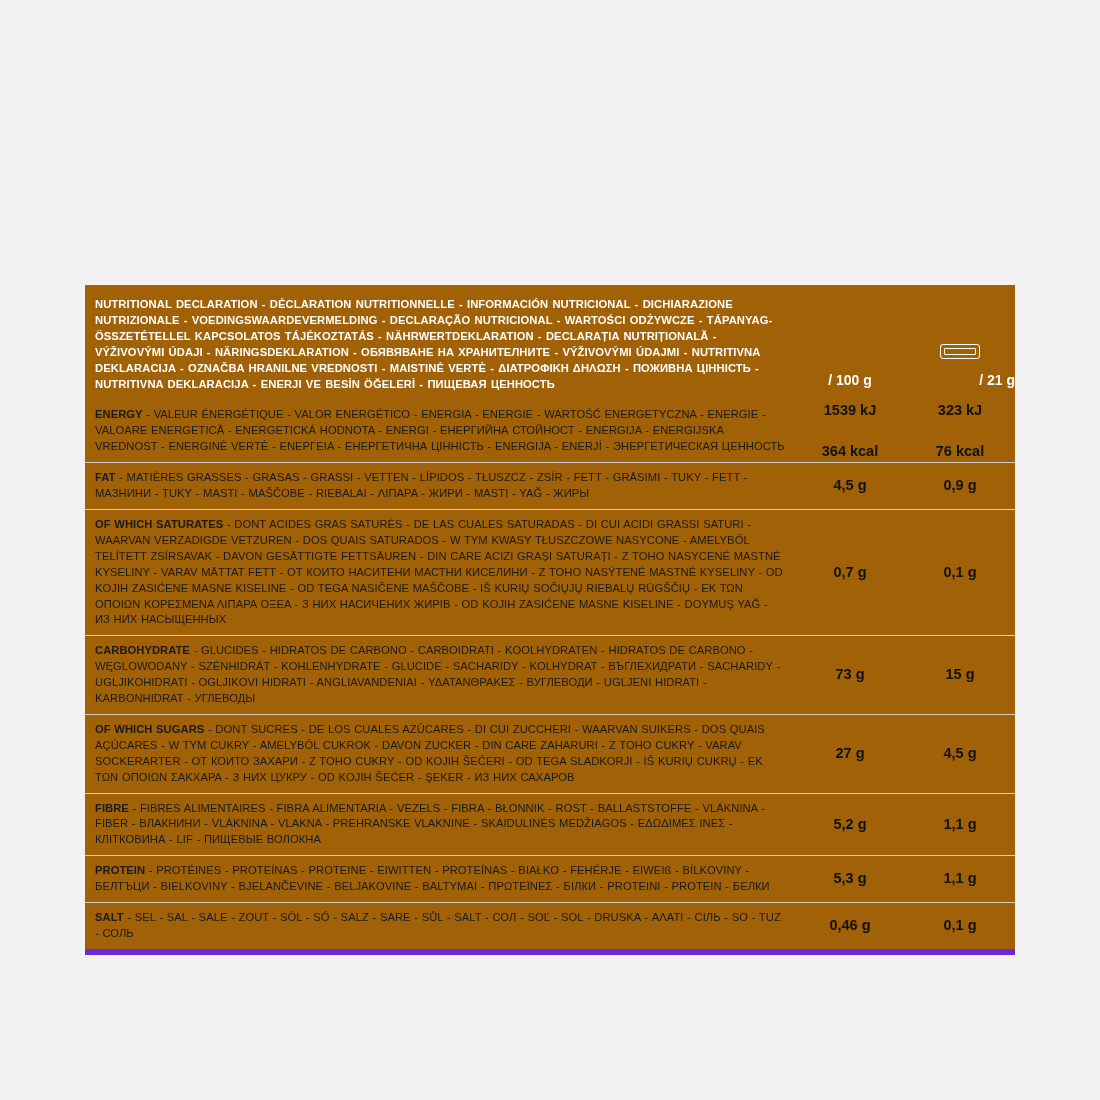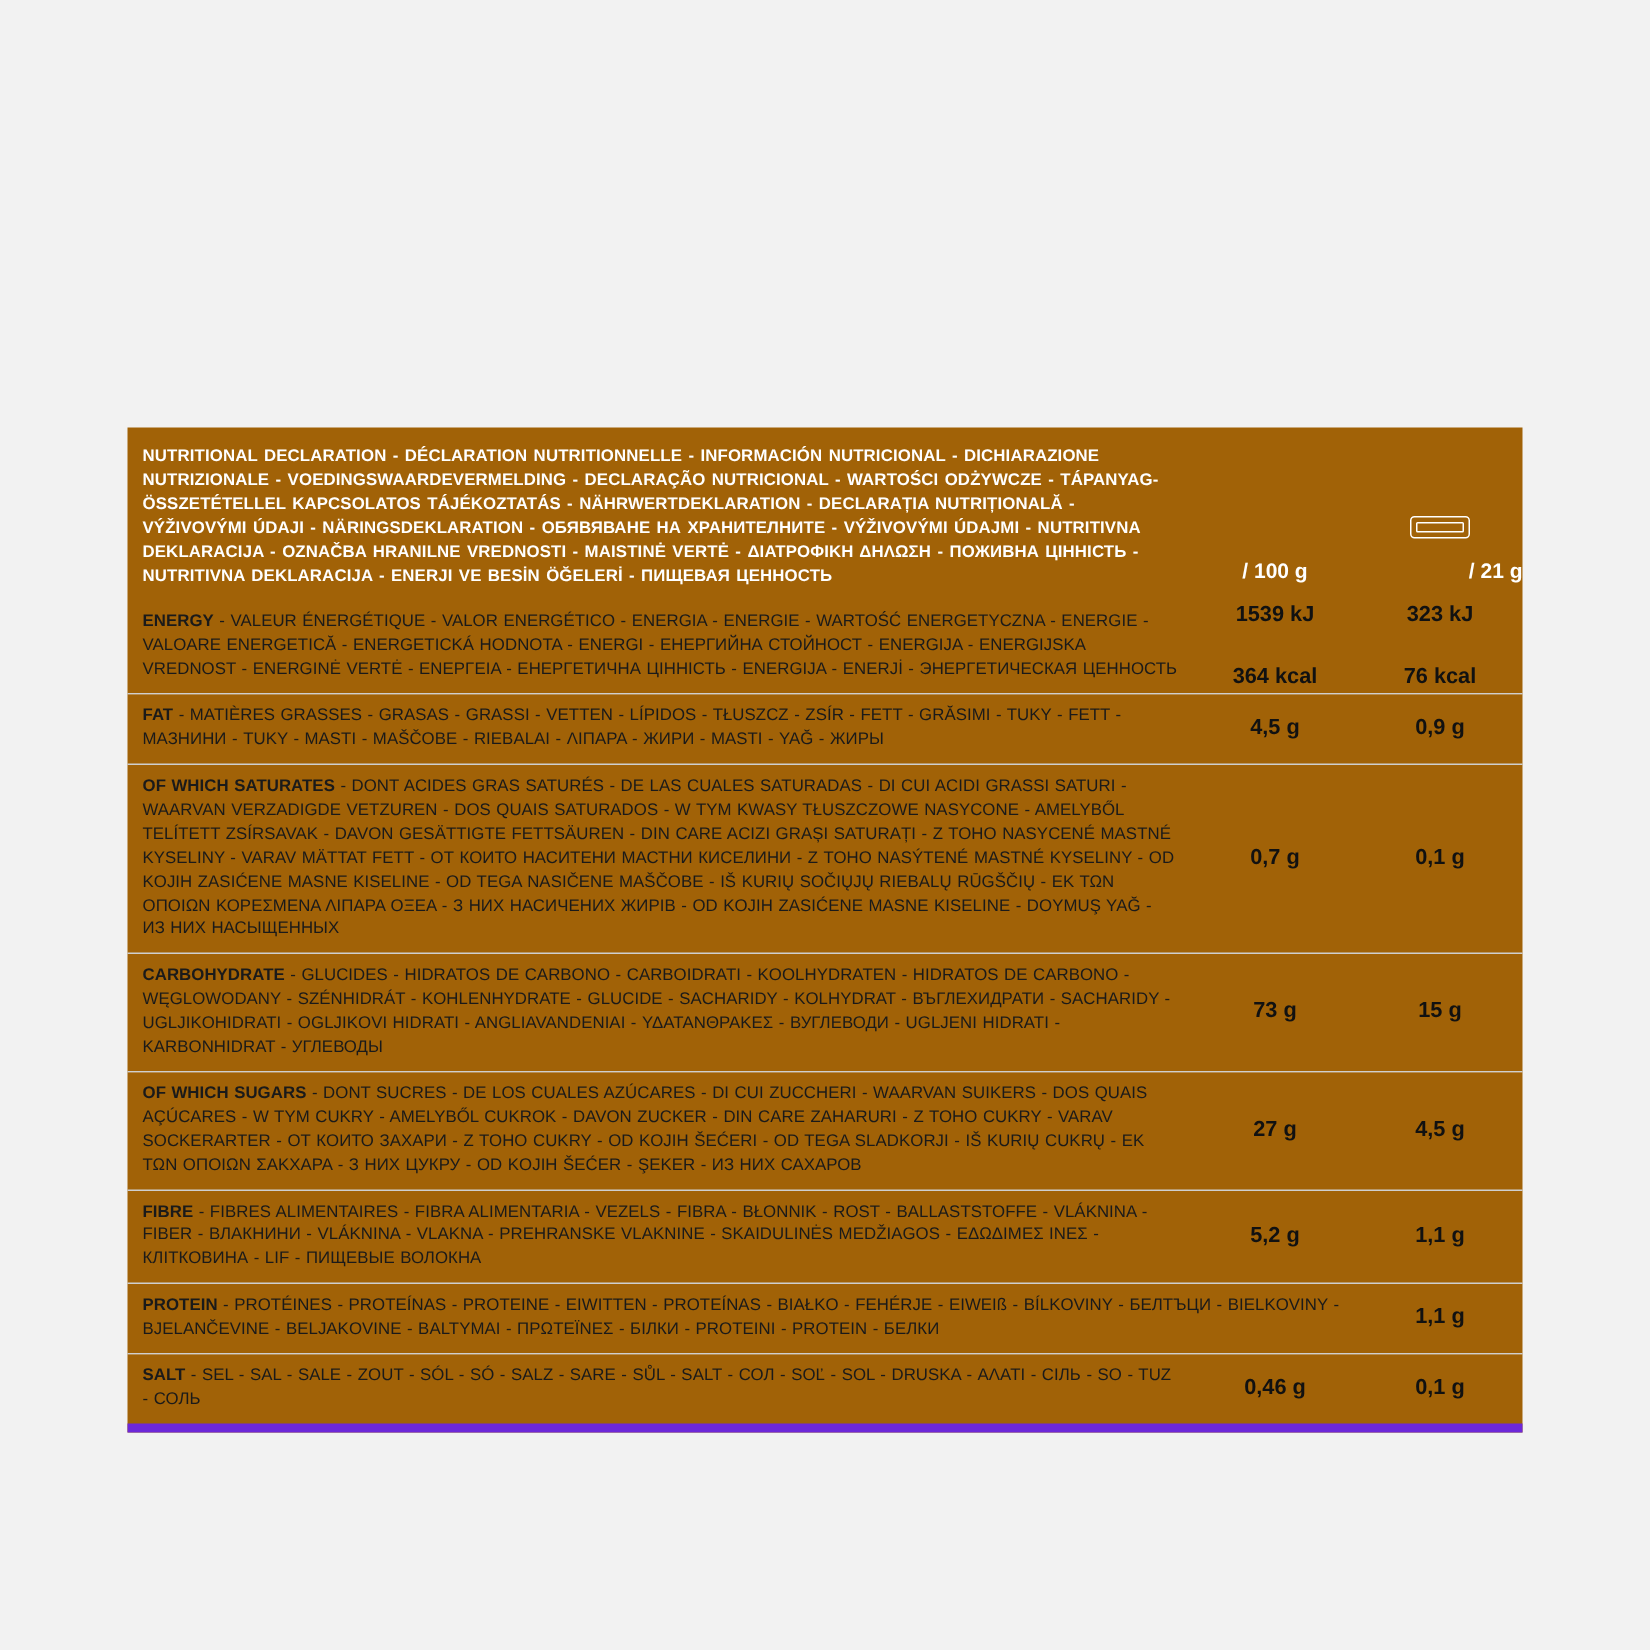--- a/index.html
+++ b/index.html
@@ -186,20 +186,23 @@
         <div class="nd-val">
           <span>5,2 g</span>
         </div>
         <div class="nd-val">
           <span>1,1 g</span>
         </div>
       </div>
       <div class="nd-row">
         <div class="nd-label"><b>PROTEIN</b><span> - PROTÉINES - PROTEÍNAS - PROTEINE - EIWITTEN - PROTEÍNAS - BIAŁKO - FEHÉRJE - EIWEIß - BÍLKOVINY - БЕЛТЪЦИ - BIELKOVINY - BJELANČEVINE - BELJAKOVINE - BALTYMAI - ΠΡΩΤΕΪΝΕΣ - БІЛКИ - PROTEINI - PROTEIN - БЕЛКИ</span></div>
         <div class="nd-val">
+          <span>5,3 g</span>
+        </div>
+        <div class="nd-val">
           <span>1,1 g</span>
         </div>
       </div>
       <div class="nd-row">
         <div class="nd-label"><b>SALT</b><span> - SEL - SAL - SALE - ZOUT - SÓL - SÓ - SALZ - SARE - SŮL - SALT - СОЛ - SOĽ - SOL - DRUSKA - ΑΛΑΤΙ - СІЛЬ - SO - TUZ - СОЛЬ</span></div>
         <div class="nd-val">
           <span>0,46 g</span>
         </div>
         <div class="nd-val">
           <span>0,1 g</span>

